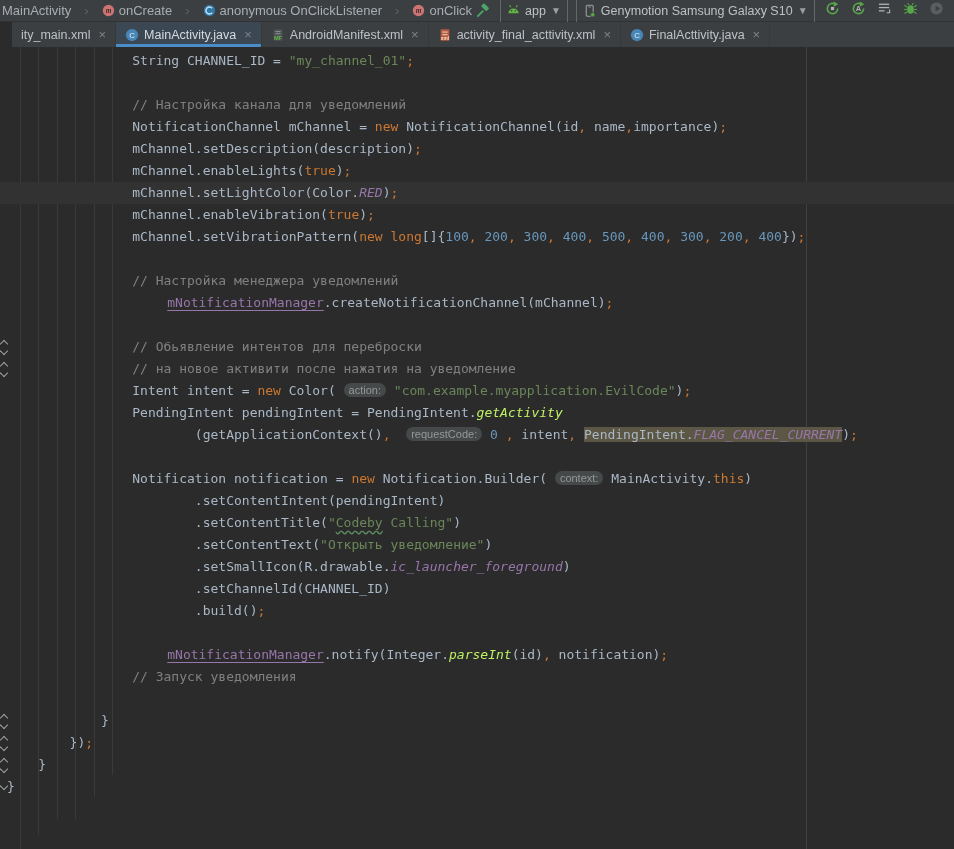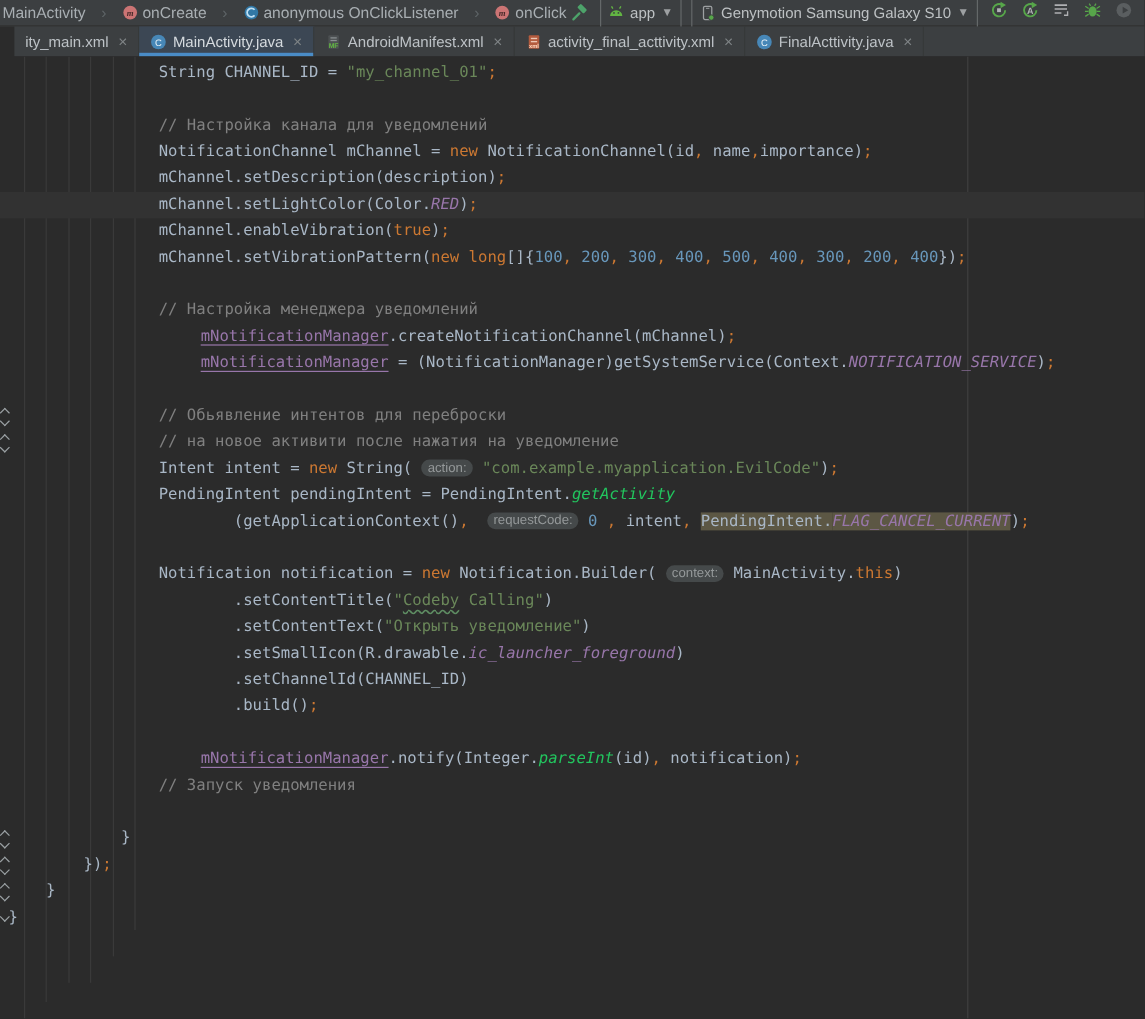--- a/index.html
+++ b/index.html
@@ -35,21 +35,21 @@
   .code-line{position:relative;height:22px;white-space:pre;padding-left:7px;}
   .code-line.current{background:#323232;}
   .t-d{color:#A9B7C6}
   .t-k{color:#CC7832}
   .t-s{color:#6A8759}
   .t-n{color:#6897BB}
   .t-c{color:#808080}
   .t-p{color:#CC7832}
   .t-f{color:#9876AA;text-decoration:underline;text-underline-offset:3px;margin-left:35px;}
   .t-sc{color:#9876AA;font-style:italic}
-  .t-si{color:#22c55e;font-style:italic}
+  .t-si{color:#bef264;font-style:italic}
   .t-hl{background:#5C5744;}
   .t-typo{text-decoration:underline;text-decoration-style:wavy;text-decoration-color:#5E8D62;text-underline-offset:3px;}
   .t-h{display:inline-block;font-family:"Liberation Sans",sans-serif;font-size:11px;line-height:14px;
        background:#45494A;color:#949899;border-radius:7px;padding:0 5px;transform:translateY(-1px);}
 
   .indent-guide{position:absolute;top:0;width:1px;background:#3a3a3a;}
   #margin-guide{position:absolute;top:0;left:806px;width:1px;height:802px;background:#404040;}
 
   .fold{position:absolute;left:0;top:3px;width:9px;height:16px;}
   .fold i{position:absolute;left:1px;width:5px;height:5px;border-right:1.5px solid #9BA1A4;border-bottom:1.5px solid #9BA1A4;}
@@ -237,35 +237,36 @@
     <div class="indent-guide" style="left:75px;height:772px"></div>
     <div class="indent-guide" style="left:94px;height:750px"></div>
     <div class="indent-guide" style="left:112px;height:728px"></div>
     <div id="margin-guide"></div>
     <div id="code">
         <div class="code-line"><span class="t-d">                String CHANNEL_ID = </span><span class="t-s">"my_channel_01"</span><span class="t-p">;</span></div>
         <div class="code-line"></div>
         <div class="code-line"><span class="t-c">                // Настройка канала для уведомлений</span></div>
         <div class="code-line"><span class="t-d">                NotificationChannel mChannel = </span><span class="t-k">new</span><span class="t-d"> NotificationChannel(id</span><span class="t-p">,</span><span class="t-d"> name</span><span class="t-p">,</span><span class="t-d">importance)</span><span class="t-p">;</span></div>
         <div class="code-line"><span class="t-d">                mChannel.setDescription(description)</span><span class="t-p">;</span></div>
+        <div class="code-line"><span class="t-d">                mChannel.enableLights(</span><span class="t-k">true</span><span class="t-d">)</span><span class="t-p">;</span></div>
         <div class="code-line current"><span class="t-d">                mChannel.setLightColor(Color.</span><span class="t-sc">RED</span><span class="t-d">)</span><span class="t-p">;</span></div>
         <div class="code-line"><span class="t-d">                mChannel.enableVibration(</span><span class="t-k">true</span><span class="t-d">)</span><span class="t-p">;</span></div>
         <div class="code-line"><span class="t-d">                mChannel.setVibrationPattern(</span><span class="t-k">new</span><span class="t-d"> </span><span class="t-k">long</span><span class="t-d">[]{</span><span class="t-n">100</span><span class="t-p">,</span><span class="t-d"> </span><span class="t-n">200</span><span class="t-p">,</span><span class="t-d"> </span><span class="t-n">300</span><span class="t-p">,</span><span class="t-d"> </span><span class="t-n">400</span><span class="t-p">,</span><span class="t-d"> </span><span class="t-n">500</span><span class="t-p">,</span><span class="t-d"> </span><span class="t-n">400</span><span class="t-p">,</span><span class="t-d"> </span><span class="t-n">300</span><span class="t-p">,</span><span class="t-d"> </span><span class="t-n">200</span><span class="t-p">,</span><span class="t-d"> </span><span class="t-n">400</span><span class="t-d">})</span><span class="t-p">;</span></div>
         <div class="code-line"></div>
         <div class="code-line"><span class="t-c">                // Настройка менеджера уведомлений</span></div>
         <div class="code-line"><span class="t-d">                </span><span class="t-f">mNotificationManager</span><span class="t-d">.createNotificationChannel(mChannel)</span><span class="t-p">;</span></div>
-        <div class="code-line"><span class="t-d">                </span><span class="t-f">mNotificationManager</span><span class="t-d"> = (NotificationManager)getSystemService(Context.</span><span class="t-sc">NOTIFICATION_SERVICE</span><span class="t-d">)</span><span class="t-p">;</span></div>
         <div class="code-line"></div>
         <div class="code-line"><span class="fold"><i class="up"></i><i class="dn"></i></span><span class="t-c">                // Обьявление интентов для переброски</span></div>
         <div class="code-line"><span class="fold"><i class="up"></i><i class="dn"></i></span><span class="t-c">                // на новое активити после нажатия на уведомление</span></div>
-        <div class="code-line"><span class="t-d">                Intent intent = </span><span class="t-k">new</span><span class="t-d"> String( </span><span class="t-h">action:</span><span class="t-d"> </span><span class="t-s">"com.example.myapplication.EvilCode"</span><span class="t-d">)</span><span class="t-p">;</span></div>
+        <div class="code-line"><span class="t-d">                Intent intent = </span><span class="t-k">new</span><span class="t-d"> Color( </span><span class="t-h">action:</span><span class="t-d"> </span><span class="t-s">"com.example.myapplication.EvilCode"</span><span class="t-d">)</span><span class="t-p">;</span></div>
         <div class="code-line"><span class="t-d">                PendingIntent pendingIntent = PendingIntent.</span><span class="t-si">getActivity</span></div>
         <div class="code-line"><span class="t-d">                        (getApplicationContext()</span><span class="t-p">,</span><span class="t-d">  </span><span class="t-h">requestCode:</span><span class="t-d"> </span><span class="t-n">0</span><span class="t-d"> </span><span class="t-p">,</span><span class="t-d"> intent</span><span class="t-p">,</span><span class="t-d"> </span><span class="t-d t-hl">PendingIntent.</span><span class="t-sc t-hl">FLAG_CANCEL_CURRENT</span><span class="t-d">)</span><span class="t-p">;</span></div>
         <div class="code-line"></div>
         <div class="code-line"><span class="t-d">                Notification notification = </span><span class="t-k">new</span><span class="t-d"> Notification.Builder( </span><span class="t-h">context:</span><span class="t-d"> MainActivity.</span><span class="t-k">this</span><span class="t-d">)</span></div>
+        <div class="code-line"><span class="t-d">                        .setContentIntent(pendingIntent)</span></div>
         <div class="code-line"><span class="t-d">                        .setContentTitle(</span><span class="t-s">"</span><span class="t-s t-typo">Codeby</span><span class="t-s"> Calling"</span><span class="t-d">)</span></div>
         <div class="code-line"><span class="t-d">                        .setContentText(</span><span class="t-s">"Открыть уведомление"</span><span class="t-d">)</span></div>
         <div class="code-line"><span class="t-d">                        .setSmallIcon(R.drawable.</span><span class="t-sc">ic_launcher_foreground</span><span class="t-d">)</span></div>
         <div class="code-line"><span class="t-d">                        .setChannelId(CHANNEL_ID)</span></div>
         <div class="code-line"><span class="t-d">                        .build()</span><span class="t-p">;</span></div>
         <div class="code-line"></div>
         <div class="code-line"><span class="t-d">                </span><span class="t-f">mNotificationManager</span><span class="t-d">.notify(Integer.</span><span class="t-si">parseInt</span><span class="t-d">(id)</span><span class="t-p">,</span><span class="t-d"> notification)</span><span class="t-p">;</span></div>
         <div class="code-line"><span class="t-c">                // Запуск уведомления</span></div>
         <div class="code-line"></div>
         <div class="code-line"><span class="fold"><i class="up"></i><i class="dn"></i></span><span class="t-d">            }</span></div>

